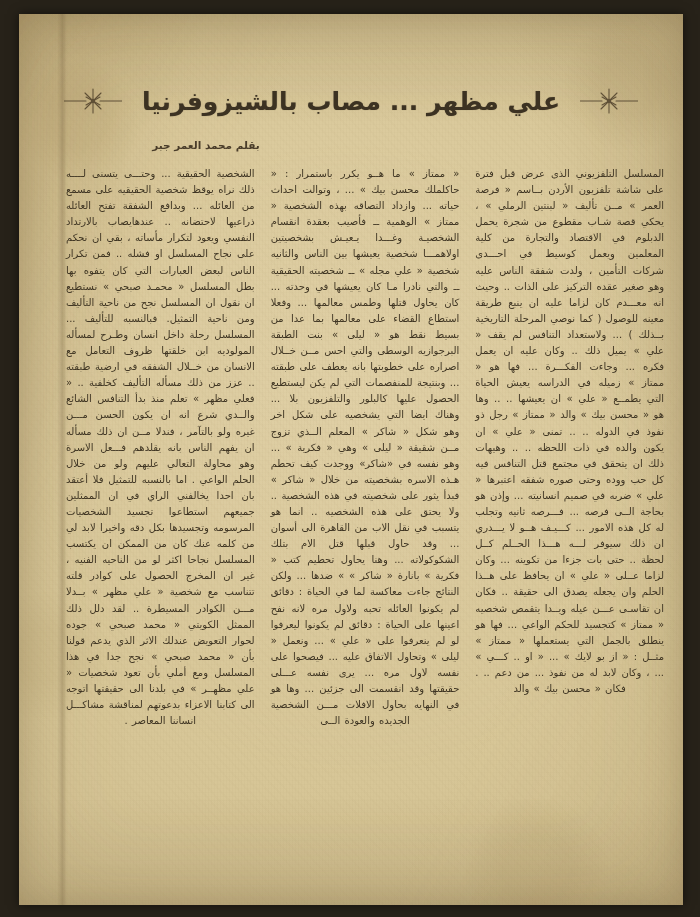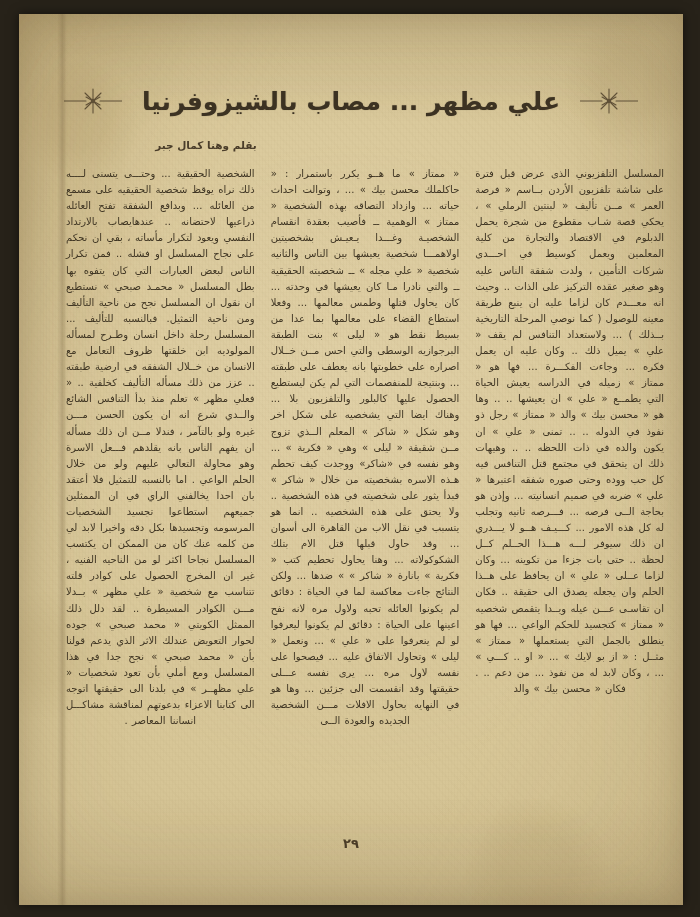--- a/index.html
+++ b/index.html
@@ -236,33 +236,32 @@
               <line x1="21" y1="7" x2="37" y2="23"></line>
               <line x1="37" y1="7" x2="21" y2="23"></line>
               <line x1="22" y1="11" x2="36" y2="19"></line>
               <line x1="36" y1="11" x2="22" y2="19"></line>
             </g>
             <circle cx="29" cy="15" r="2.2" fill="#4b3d28"></circle>
           </svg>
         </span>
       </div>
 
-      <div id="byline">بقلم وهنا كمال جبر</div>
+      <div id="byline">بقلم محمد العمر جبر</div>
 
       <div id="columns">
         <div class="text-column">
           <p>المسلسل التلفزيوني الذى عرض قبل فترة على شاشة تلفزيون الأردن بــاسم « فرصة العمر » مــن تأليف « لبنتين الرملي » ، يحكي قصة شـاب مقطوع من شجرة يحمل الدبلوم في الاقتصاد والتجارة من كلية المعلمين ويعمل كوسيط في احـــدى شركات التأمين ، ولدت شفقة الناس عليه وهو صغير عقده التركيز على الذات .. وحيث انه معـــدم كان لزاما عليه ان ينبع طريقة معينه للوصول ( كما نوصي المرحلة التاريخية بــذلك ) ... ولاستعداد التنافس لم يقف « علي » يميل ذلك .. وكان عليه ان يعمل فكره ... وجاءت الفكـــرة ... فها هو « ممتاز » زميله في الدراسه يعيش الحياة التي يطمــع « علي » ان يعيشها .. .. وها هو « محسن بيك » والد « ممتاز » رجل ذو نفوذ في الدوله .. .. تمنى « علي » ان يكون والده في ذات اللحظه .. .. وهيهات ذلك ان يتحقق في مجتمع قتل التنافس فيه كل حب ووده وحتى صوره شفقه اعتبرها « علي » ضربه في صميم انسانيته ... وإذن هو بحاجة الــى فرصه ... فـــرصه ثانيه وتجلب له كل هذه الامور ... كـــيـف هــو لا يـــدري ان ذلك سيوفر لـــه هـــذا الحــلم كــل لحظة .. حتى بات جزءا من تكوينه ... وكان لزاما عــلى « علي » ان يحافظ على هــذا الحلم وان يجعله يصدق الى حقيقة .. فكان ان تقاسـى عـــن عيله ويــدا يتقمص شخصيه « ممتاز » كتجسيد للحكم الواعي ... فها هو ينطلق بالجمل التي يستعملها « ممتاز » مثــل : « از بو لايك » ... « او .. كـــي » ... ، وكان لابد له من نفوذ ... من دعم .. . فكان « محسن بيك » والد</p>
         </div>
         <div class="text-column">
           <p>« ممتاز » ما هــو يكرر باستمرار : « حاكلملك محسن بيك » ... ، وتوالت احداث حياته ... وازداد التصاقه بهذه الشخصية « ممتاز » الوهمية ــ فأصيب بعقدة انقسام الشخصيـة وغـــدا يـعيـش بشخصيتين اولاهمـــا شخصية يعيشها بين الناس والثانيه شخصية « علي مجله » ــ شخصيته الحقيقية ــ والتي نادرا مـا كان يعيشها في وحدته ... كان يحاول قتلها وطمس معالمها ... وفعلا استطاع القضاء على معالمها بما عدا من بسيط نقط هو « ليلى » بنت الطبقة البرجوازيه الوسطى والتي احس مــن خــلال اصراره على خطوبتها بانه يعطف على طبقته ... وبنتيجة للمنفصمات التي لم يكن ليستطيع الحصول عليها كالبلور والتلفزيون بلا ... وهناك ايضا التي يشخصيه على شكل اخر وهو شكل « شاكر » المعلم الــذي تزوج مــن شقيقة « ليلى » وهي « فكرية » ... وهو نفسه في «شاكر» ووجدت كيف تحطم هـذه الاسره بشخصيته من خلال « شاكر » فبدأ يثور على شخصيته في هذه الشخصية .. ولا يحتق على هذه الشخصيه .. انما هو يتسبب في نقل الاب من القاهرة الى أسوان ... وقد حاول قبلها قتل الام بتلك الشكوكولاته ... وهنا يحاول تحطيم كتب « فكرية » بانارة « شاكر » » ضدها ... ولكن النتائج جاءت معاكسة لما في الحياة : دقائق لم يكونوا العائله تحبه ولاول مره لانه نفح اعينها على الحياة : دقائق لم يكونوا ليعرفوا لو لم ينعرفوا على « علي » ... ونعمل « ليلى » وتحاول الاتفاق عليه ... فيصحوا على نفسه لاول مره ... يرى نفسه عـــلى حقيقتها وقد انقسمت الى جزئين ... وها هو في النهايه بحاول الافلات مـــن الشخصية الجديده والعودة الــى</p>
         </div>
         <div class="text-column">
           <p>الشخصية الحقيقية ... وحتـــى يتسنى لــــه ذلك نراه يوقظ شخصية الحقيقيه على مسمع من العائله ... وبدافع الشفقة تفتح العائله ذراعيها لاحتضانه .. عندهايصاب بالارتداد النفسي ويعود لتكرار مأساته ، بقي ان نحكم على نجاح المسلسل او فشله .. فمن تكرار الناس لبعض العبارات التي كان يتفوه بها بطل المسلسل « محمـد صبحي » نستطيع ان نقول ان المسلسل نجح من ناحية التأليف ومن ناحية التمثيل. فبالنسبه للتأليف ... المسلسل رحلة داخل انسان وطـرح لمسأله المولوديه ابن خلقتها ظروف التعامل مع الانسان من خــلال الشفقه في ارضية طبقته .. عزز من ذلك مسأله التأليف كخلفية .. « فعلي مظهر » تعلم منذ بدأ التنافس الشائع والــدي شرع انه ان يكون الحسن مـــن غيره ولو بالتآمر ، فندلا مــن ان ذلك مسأله ان يفهم الناس بانه يقلدهم فـــعل الاسرة وهو محاولة التعالي عليهم ولو من خلال الحلم الواعي . اما بالنسبه للتمثيل فلا أعتقد بان احدا يخالفني الراي في ان الممثلين جميعهم استطاعوا تجسيد الشخصيات المرسومه وتجسيدها بكل دقه واخيرا لابد لي من كلمه عنك كان من الممكن ان يكتسب المسلسل نجاحا اكثر لو من الناحيه الفنيه ، غير ان المخرج الحصول على كوادر قلته تتناسب مع شخصية « علي مظهر » بــدلا مـــن الكوادر المسيطرة .. لقد دلل ذلك الممثل الكويتي « محمد صبحي » جوده لحوار التعويض عندلك الاثر الذي يدعم قولنا بأن « محمد صبحي » نجح جدا في هذا المسلسل ومع أملي بأن تعود شخصيات « علي مظهــر » في بلدنا الى حقيقتها اتوجه الى كتابنا الاعزاء بدعوتهم لمناقشة مشاكـــل انساننا المعاصر .</p>
         </div>
       </div>
 
-      <div id="page-number">٢٩</div>
 
     </div>
 
     <div id="ink-fade"></div>
   </div>
 </div>
 
 </body></html>

